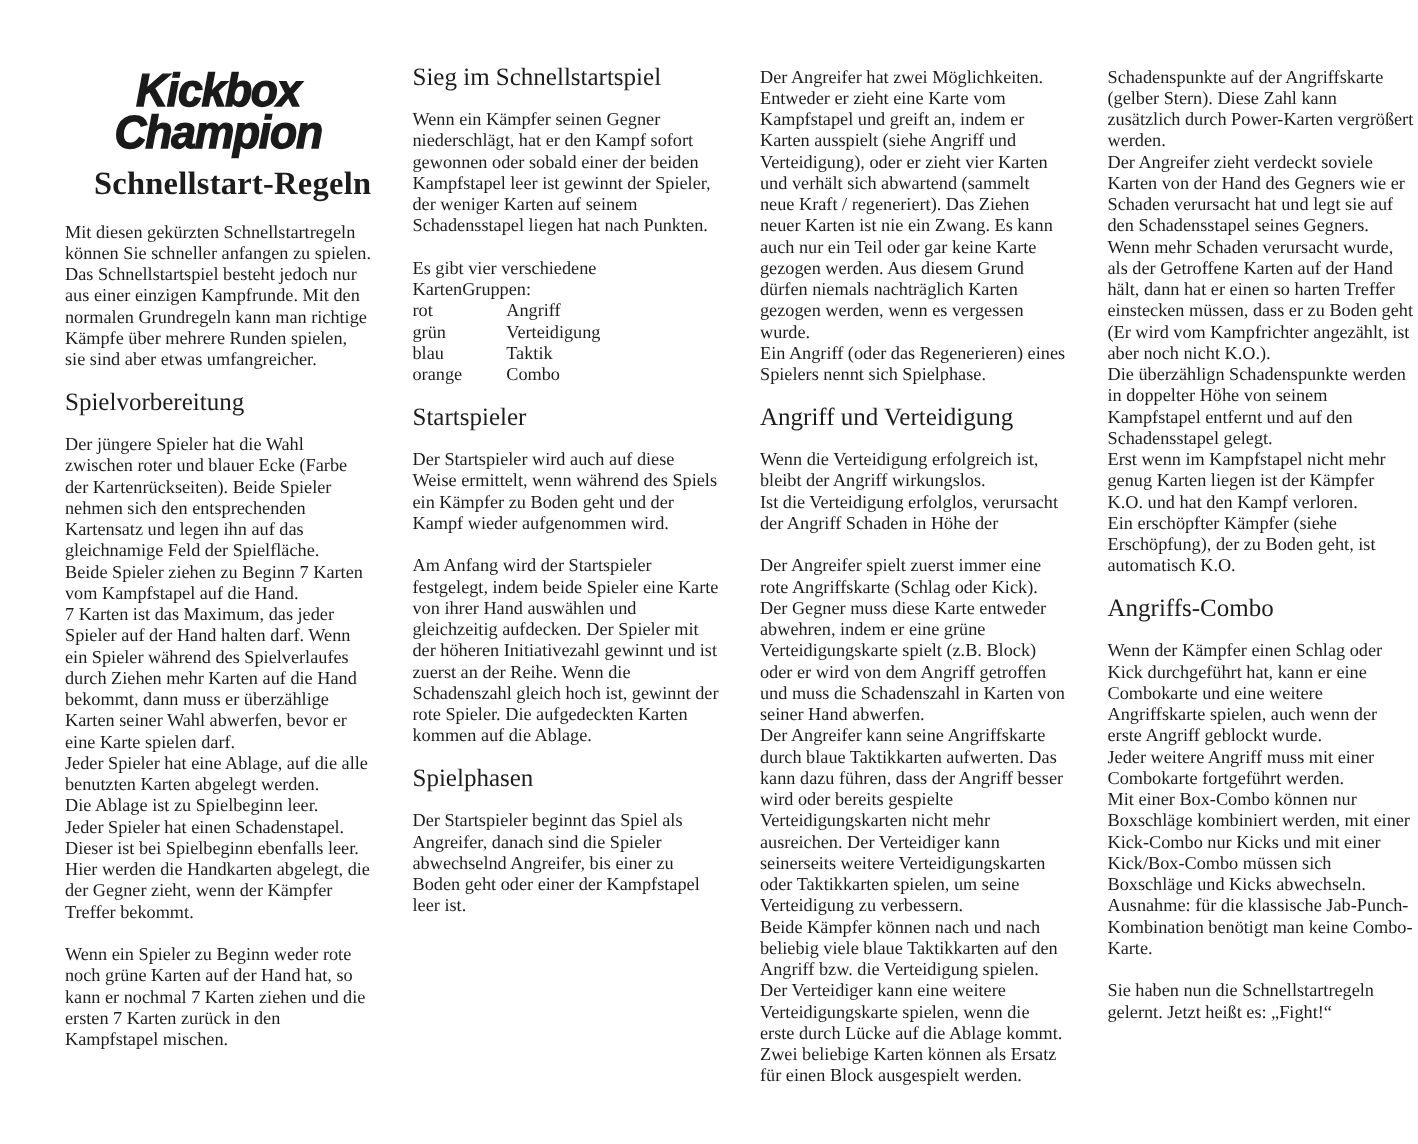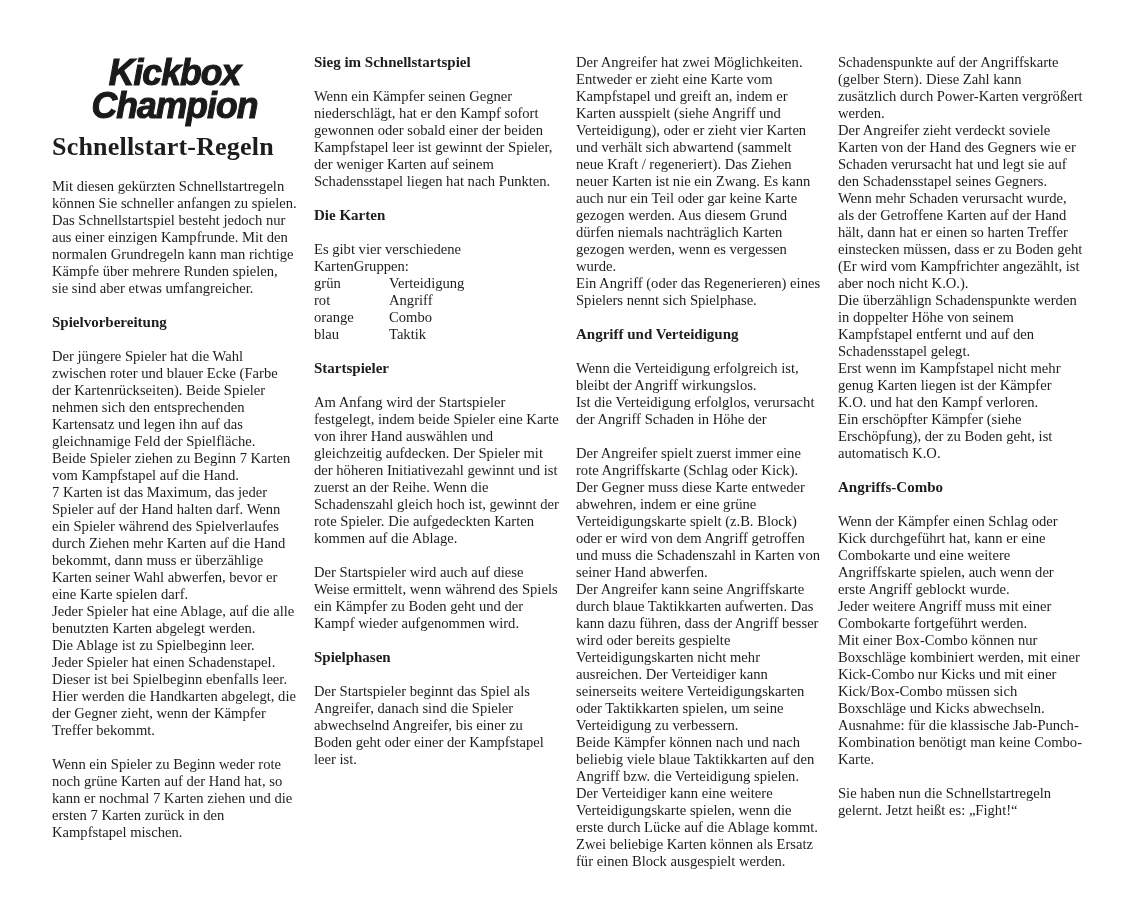--- a/index.html
+++ b/index.html
@@ -9,21 +9,21 @@
   }
   body {
     width: 1134px;
     height: 915px;
     overflow: hidden;
     font-family: "Liberation Serif", serif;
     color: #1d1d1d;
   }
   .page {
     display: flex;
-    gap: 17px;
+    gap: 33px;
     padding: 54px 49px 0 52px;
     box-sizing: border-box;
     width: 1134px;
   }
   .col {
     width: 245px;
     flex: 0 0 245px;
     font-size: 14.6px;
     line-height: 17px;
   }
@@ -34,35 +34,35 @@
     font-style: italic;
     font-size: 37px;
     line-height: 33px;
     color: #1a1a1a;
     letter-spacing: -1px;
     -webkit-text-stroke: 1.1px #1a1a1a;
     margin: 2px 0 10px 0;
     transform: scaleX(0.96);
   }
   .page-title {
-    text-align: left;
+    text-align: right;
     font-weight: bold;
     font-size: 26px;
     line-height: 30px;
     letter-spacing: 0.2px;
     margin: 0 0 16px 0;
     white-space: nowrap;
   }
   .para {
     white-space: pre-line;
     margin: 0 0 17px 0;
   }
   .heading {
-    font-weight: bold;
-    font-size: 15px;
+    font-weight: normal;
+    font-size: 20px;
     margin: 0 0 17px 0;
   }
   .cardgroups {
     margin: 0 0 17px 0;
   }
   .cardgroups .para {
     margin: 0;
   }
   .cg-row {
     display: grid;
@@ -90,44 +90,43 @@
 Die Ablage ist zu Spielbeginn leer.
 Jeder Spieler hat einen Schadenstapel.
 Dieser ist bei Spielbeginn ebenfalls leer.
 Hier werden die Handkarten abgelegt, die der Gegner zieht, wenn der Kämpfer Treffer bekommt.</p>
     <p class="para">Wenn ein Spieler zu Beginn weder rote noch grüne Karten auf der Hand hat, so kann er nochmal 7 Karten ziehen und die ersten 7 Karten zurück in den Kampfstapel mischen.</p>
   </div>
 
   <div class="col">
     <h2 class="heading">Sieg im Schnellstartspiel</h2>
     <p class="para">Wenn ein Kämpfer seinen Gegner niederschlägt, hat er den Kampf sofort gewonnen oder sobald einer der beiden Kampfstapel leer ist gewinnt der Spieler, der weniger Karten auf seinem Schadensstapel liegen hat nach Punkten.</p>
-    <h2 class="heading">Die Karten</h2>
     <div class="cardgroups">
       <p class="para">Es gibt vier verschiedene
 KartenGruppen:</p>
+      <div class="cg-row">
+        <span>rot</span>
+        <span>Angriff</span>
+      </div>
       <div class="cg-row">
         <span>grün</span>
         <span>Verteidigung</span>
       </div>
       <div class="cg-row">
-        <span>rot</span>
-        <span>Angriff</span>
+        <span>blau</span>
+        <span>Taktik</span>
       </div>
       <div class="cg-row">
         <span>orange</span>
         <span>Combo</span>
       </div>
-      <div class="cg-row">
-        <span>blau</span>
-        <span>Taktik</span>
-      </div>
     </div>
     <h2 class="heading">Startspieler</h2>
+    <p class="para">Der Startspieler wird auch auf diese Weise ermittelt, wenn während des Spiels ein Kämpfer zu Boden geht und der Kampf wieder aufgenommen wird.</p>
     <p class="para">Am Anfang wird der Startspieler festgelegt, indem beide Spieler eine Karte von ihrer Hand auswählen und gleichzeitig aufdecken. Der Spieler mit der höheren Initiativezahl gewinnt und ist zuerst an der Reihe. Wenn die Schadenszahl gleich hoch ist, gewinnt der rote Spieler. Die aufgedeckten Karten kommen auf die Ablage.</p>
-    <p class="para">Der Startspieler wird auch auf diese Weise ermittelt, wenn während des Spiels ein Kämpfer zu Boden geht und der Kampf wieder aufgenommen wird.</p>
     <h2 class="heading">Spielphasen</h2>
     <p class="para">Der Startspieler beginnt das Spiel als Angreifer, danach sind die Spieler abwechselnd Angreifer, bis einer zu Boden geht oder einer der Kampfstapel leer ist.</p>
   </div>
 
   <div class="col">
     <p class="para">Der Angreifer hat zwei Möglichkeiten.
 Entweder er zieht eine Karte vom Kampfstapel und greift an, indem er Karten ausspielt (siehe Angriff und Verteidigung), oder er zieht vier Karten und verhält sich abwartend (sammelt neue Kraft / regeneriert). Das Ziehen neuer Karten ist nie ein Zwang. Es kann auch nur ein Teil oder gar keine Karte gezogen werden. Aus diesem Grund dürfen niemals nachträglich Karten gezogen werden, wenn es vergessen wurde.
 Ein Angriff (oder das Regenerieren) eines Spielers nennt sich Spielphase.</p>
     <h2 class="heading">Angriff und Verteidigung</h2>
     <p class="para">Wenn die Verteidigung erfolgreich ist, bleibt der Angriff wirkungslos.

